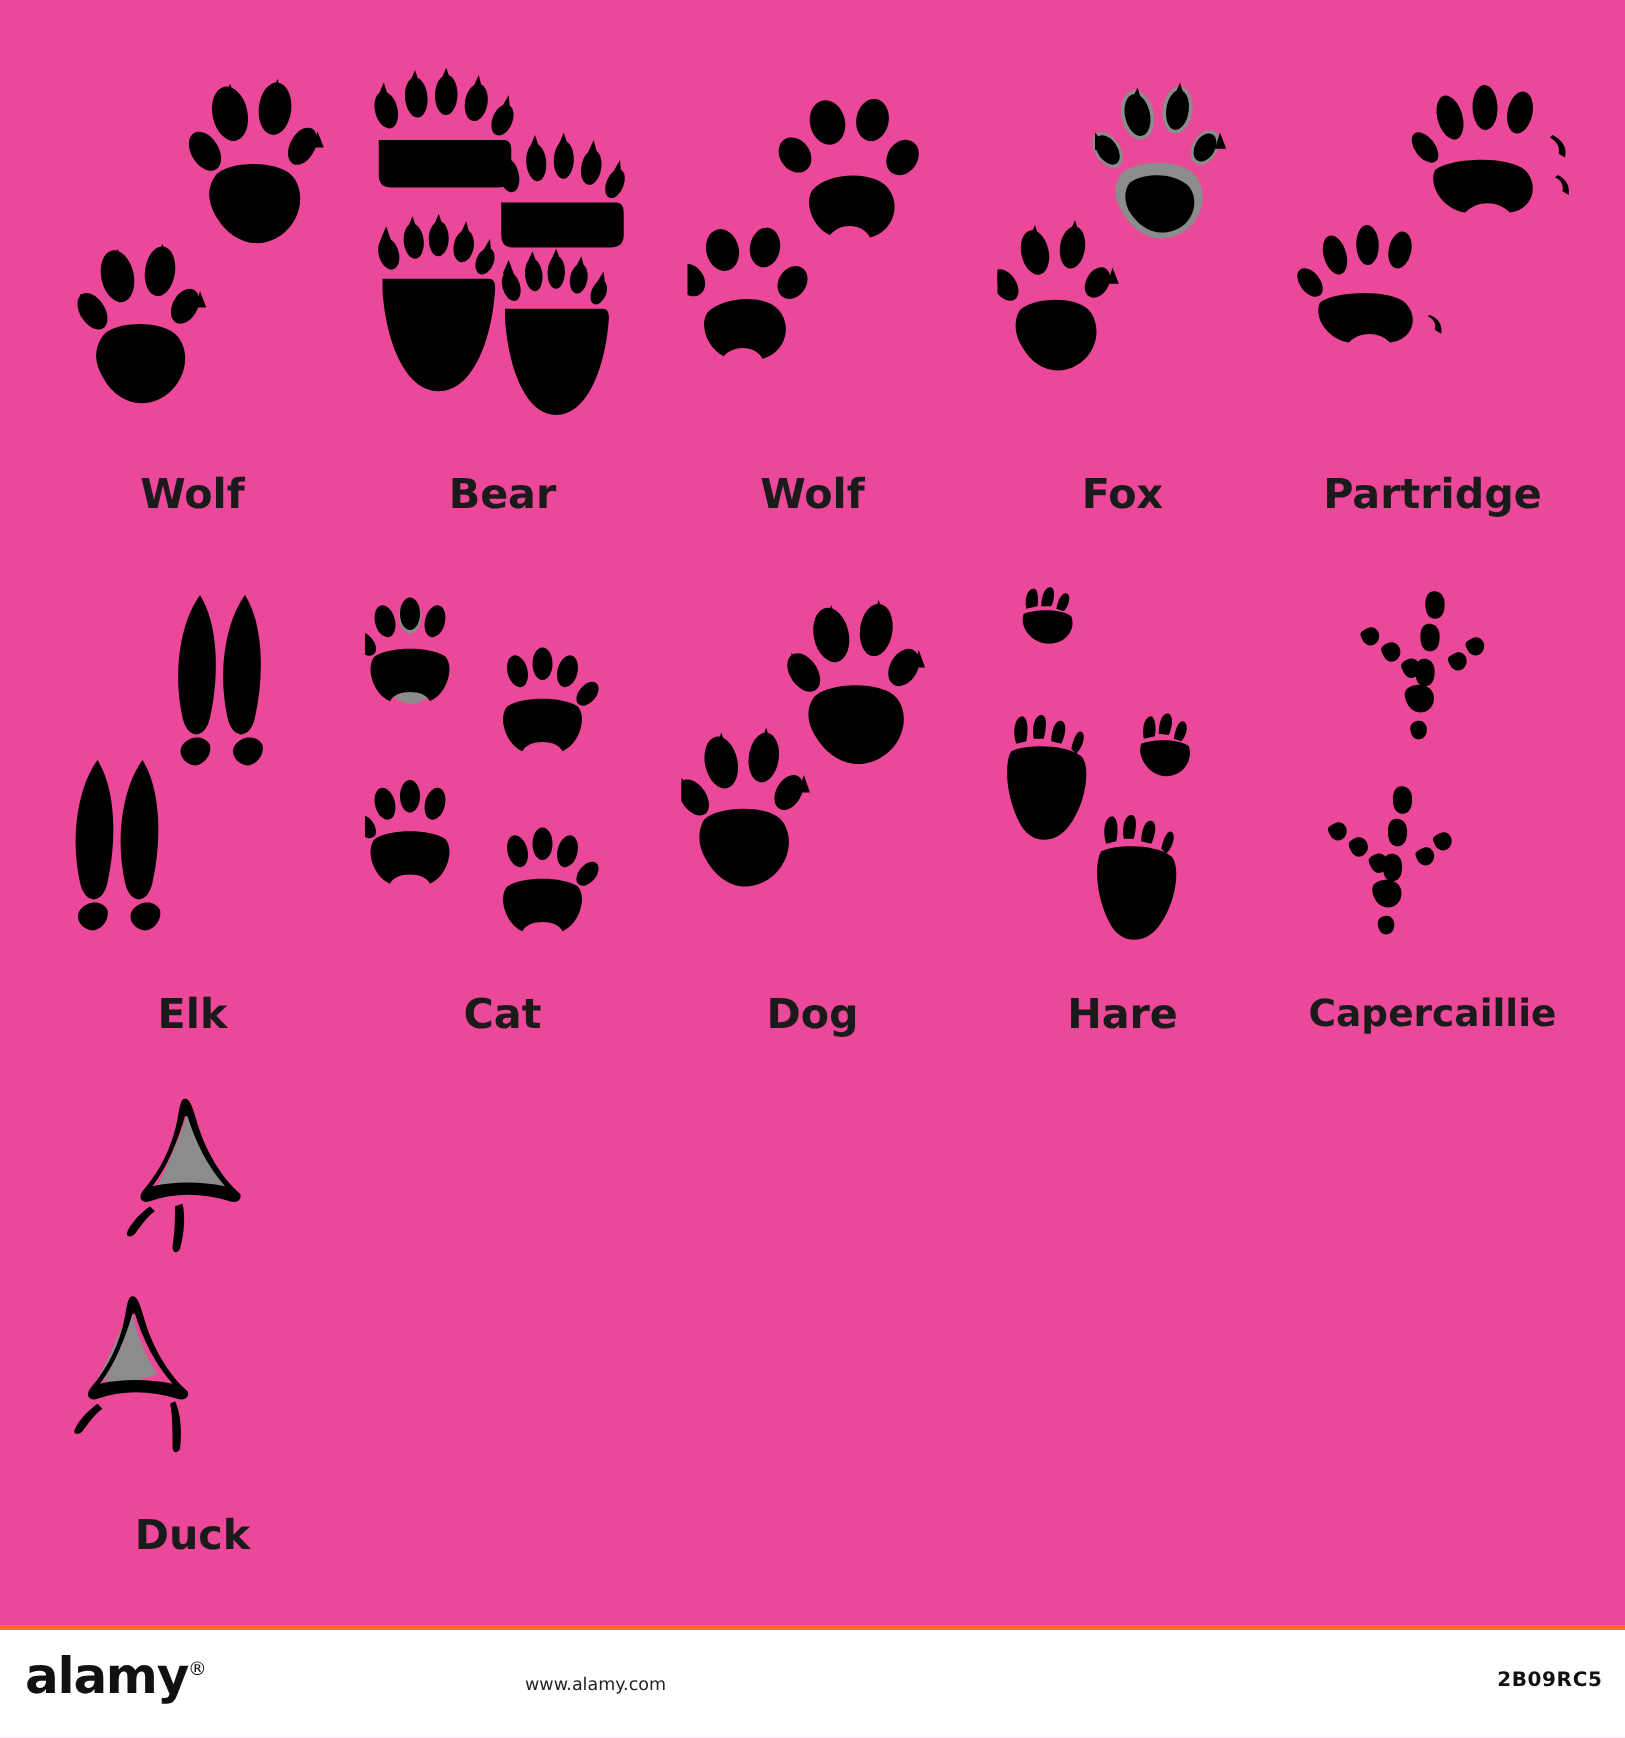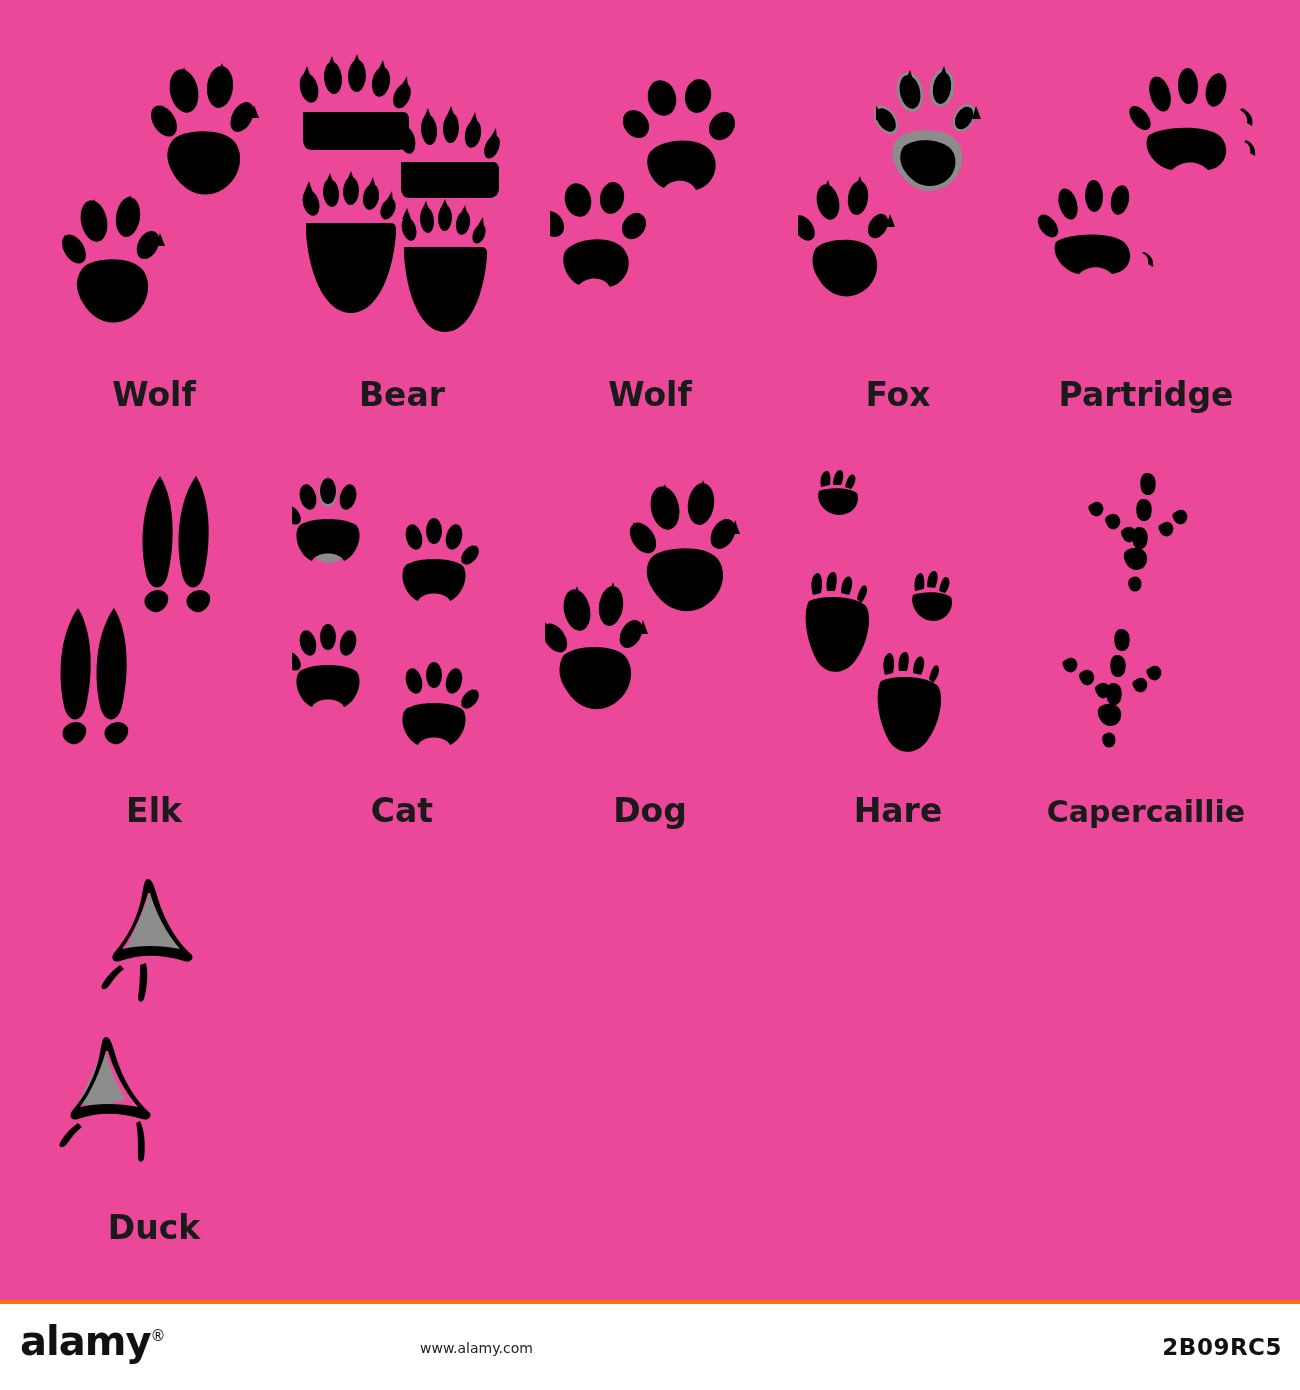--- a/index.html
+++ b/index.html
@@ -98,21 +98,21 @@
     top: 36px;
     font-family: "DejaVu Sans", sans-serif;
     font-size: 14px;
     color: #222222;
   }
   .alamy-id {
     position: absolute;
     right: 18px;
     top: 30px;
     font-family: "DejaVu Sans", sans-serif;
-    font-size: 23px;
+    font-size: 16px;
     font-weight: bold;
     color: #111111;
     letter-spacing: 0.5px;
   }
   .gray { fill: #8c8c8c; }
   .blk { fill: #000000; }
 </style>
 </head>
 <body>
 

